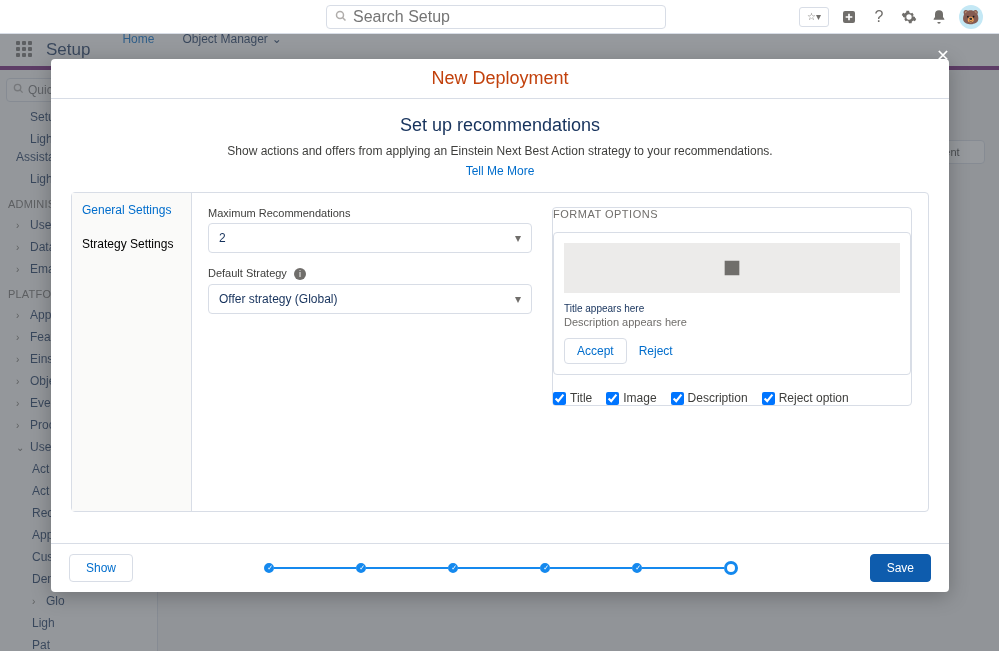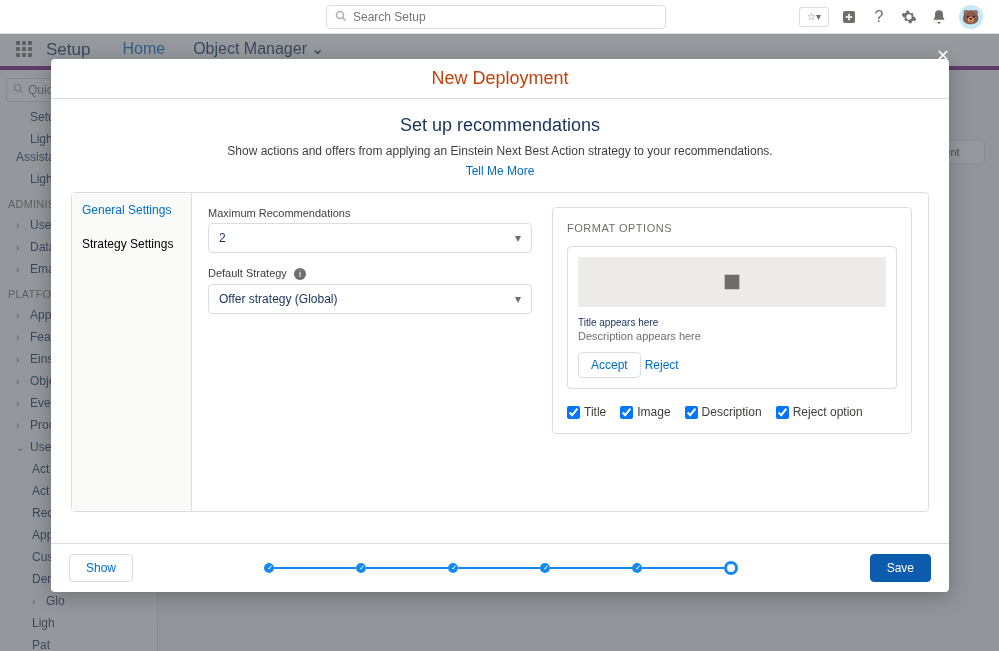--- a/index.html
+++ b/index.html
@@ -1,31 +1,31 @@
 <!DOCTYPE html>
 <html><head>
 <meta charset="utf-8">
 <style>
 * { box-sizing: border-box; margin: 0; padding: 0; font-family: -apple-system, BlinkMacSystemFont, "Segoe UI", Arial, sans-serif; }
 body { width: 999px; height: 651px; background: #f3f2f2; overflow: hidden; position: relative; }
 
 
 .top-bar { height: 34px; background: #fff; border-bottom: 1px solid #d8dde6; display: flex; align-items: center; padding: 0 16px; }
 .search-wrap { margin-left: 310px; width: 340px; height: 24px; border: 1px solid #d8dde6; border-radius: 4px; display: flex; align-items: center; padding: 0 8px; background: #fff; }
-.search-wrap input { border: none; outline: none; font-size: 12px; width: 100%; color: #706e6b; }
+.search-wrap input { border: none; outline: none; font-size: 16px; width: 100%; color: #706e6b; }
 .top-icons { margin-left: auto; display: flex; align-items: center; gap: 10px; }
 .top-icons .icon-btn { width: 20px; height: 20px; display: flex; align-items: center; justify-content: center; color: #706e6b; cursor: pointer; }
 .avatar { width: 24px; height: 24px; border-radius: 50%; background: #c4e8f5; display: flex; align-items: center; justify-content: center; font-size: 14px; }
 
 
 .app-bar { height: 36px; background: #fff; border-bottom: 4px solid #701a75; display: flex; align-items: center; padding: 0 16px; }
 .waffle { width: 18px; height: 18px; display: grid; grid-template-columns: repeat(3,4px); grid-template-rows: repeat(3,4px); gap: 2px; margin-right: 12px; cursor: pointer; }
 .waffle span { background: #706e6b; border-radius: 1px; }
 .app-title { font-size: 17px; color: #16325c; margin-right: 18px; }
-.tab { height: 36px; display: flex; align-items: center; padding: 0 14px; font-size: 16px; color: #16325c; cursor: pointer; border-bottom: 3px solid transparent; }
+.tab { height: 36px; display: flex; align-items: flex-start; padding: 0 14px; font-size: 12px; color: #16325c; cursor: pointer; border-bottom: 3px solid transparent; }
 .tab.active { border-bottom-color: #1589ee; color: #006dcc; }
 .tab .chev { margin-left: 4px; }
 
 
 .sidebar { position: absolute; left: 0; top: 70px; width: 158px; bottom: 0; background: #fafaf9; border-right: 1px solid #d8dde6; padding-top: 4px; overflow: hidden; font-size: 12px; color: #16325c; }
 .quick-find { margin: 4px 6px; height: 24px; border: 1px solid #d8dde6; border-radius: 4px; display: flex; align-items: center; padding: 0 6px; background: #fff; }
 .quick-find input { border: none; outline: none; width: 100%; font-size: 12px; color: #706e6b; }
 .sb-group { padding: 8px 8px 4px; font-size: 11px; color: #706e6b; text-transform: uppercase; letter-spacing: 0.2px; }
 .sb-item { padding: 4px 8px 4px 16px; display: flex; align-items: center; gap: 4px; cursor: pointer; white-space: nowrap; }
 .sb-item .chev { font-size: 10px; color: #706e6b; width: 10px; }
@@ -52,27 +52,27 @@
 .panel-tab { padding: 10px 10px; font-size: 12px; cursor: pointer; }
 .panel-tab.active { color: #006dcc; }
 .panel-main { flex: 1; padding: 14px 16px; display: flex; gap: 20px; }
 .col-left { flex: 1; }
 .form-label { font-size: 11px; color: #3e3e3c; margin-bottom: 4px; display: block; }
 .form-label .info { display: inline-flex; width: 12px; height: 12px; border-radius: 50%; background: #706e6b; color: #fff; align-items: center; justify-content: center; font-size: 9px; margin-left: 4px; cursor: help; }
 .select { width: 100%; height: 30px; border: 1px solid #d8dde6; border-radius: 4px; background: #fff; display: flex; align-items: center; padding: 0 10px; font-size: 12px; color: #16325c; position: relative; cursor: pointer; margin-bottom: 14px; }
 .select .caret { position: absolute; right: 10px; color: #706e6b; }
 
 .col-right { width: 360px; }
-.format-box { border: 1px solid #d8dde6; border-radius: 4px; padding: 14px; }
+.format-box { border: 1px solid #d8dde6; border-radius: 4px; }
 .format-title { font-size: 11px; color: #706e6b; letter-spacing: 0.5px; margin-bottom: 12px; }
 .preview-card { border: 1px solid #d8dde6; border-radius: 4px; padding: 10px; margin-bottom: 16px; }
 .preview-img { height: 50px; background: #ecebea; display: flex; align-items: center; justify-content: center; color: #706e6b; margin-bottom: 10px; }
 .preview-title { font-size: 10px; color: #16325c; margin-bottom: 2px; }
 .preview-desc { font-size: 11px; color: #706e6b; margin-bottom: 10px; }
-.preview-btns { display: flex; }
+.preview-btns { display: flex; gap: 8px; }
 .btn-sm { height: 26px; padding: 0 12px; border: 1px solid #d8dde6; border-radius: 4px; background: #fff; font-size: 12px; color: #006dcc; cursor: pointer; display: flex; align-items: center; }
 .checks { display: flex; gap: 14px; align-items: center; font-size: 12px; color: #3e3e3c; margin-top: 15px; }
 .checks label { display: flex; align-items: center; gap: 4px; cursor: pointer; }
 .checks input { cursor: pointer; }
 
 
 .modal-footer { border-top: 1px solid #d8dde6; padding: 10px 18px; display: flex; align-items: center; }
 .btn { height: 28px; padding: 0 16px; border: 1px solid #d8dde6; border-radius: 4px; background: #fff; font-size: 12px; color: #006dcc; cursor: pointer; }
 .btn.primary { background: #0e5cad; border-color: #0e5cad; color: #fff; }
 .stepper { flex: 1; display: flex; align-items: center; justify-content: center; gap: 0; margin: 0 20px; }

